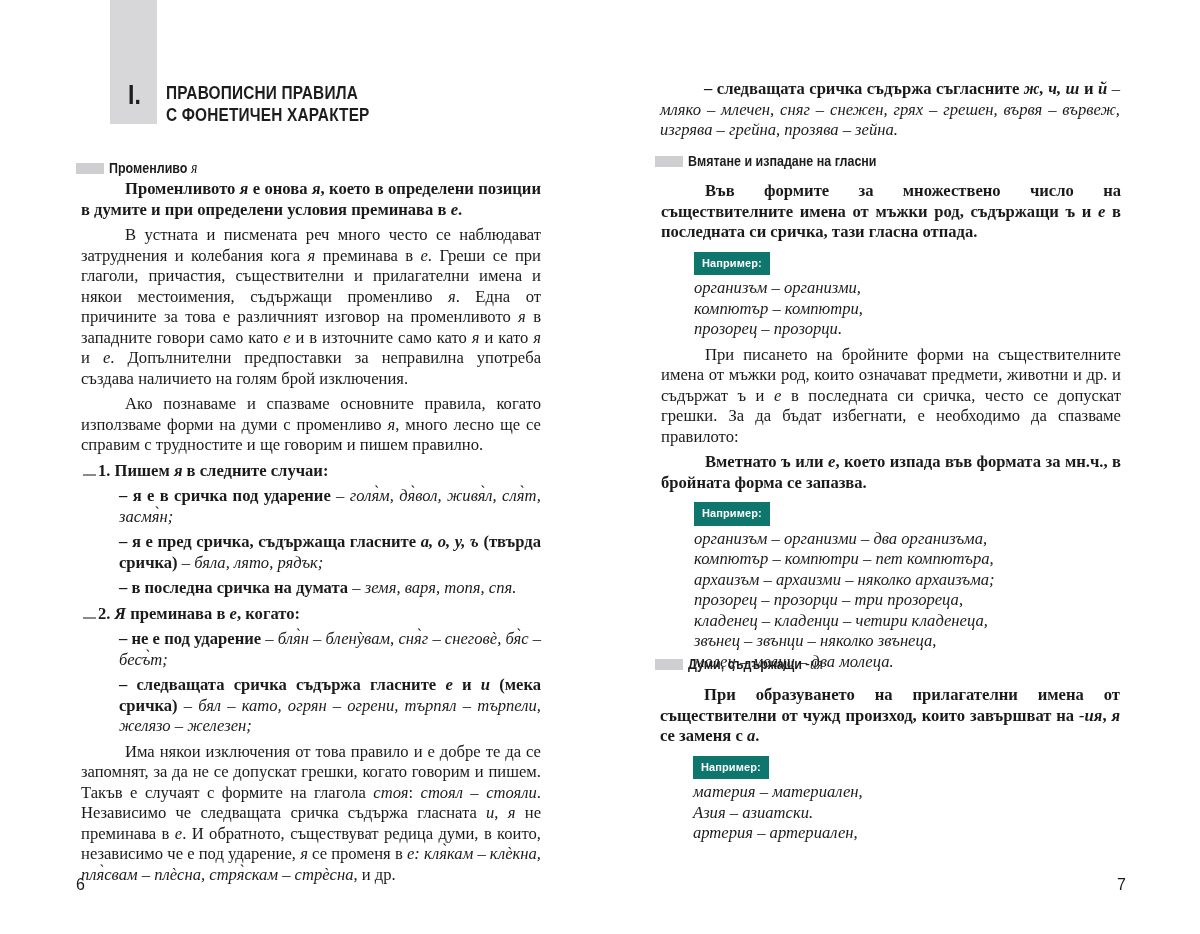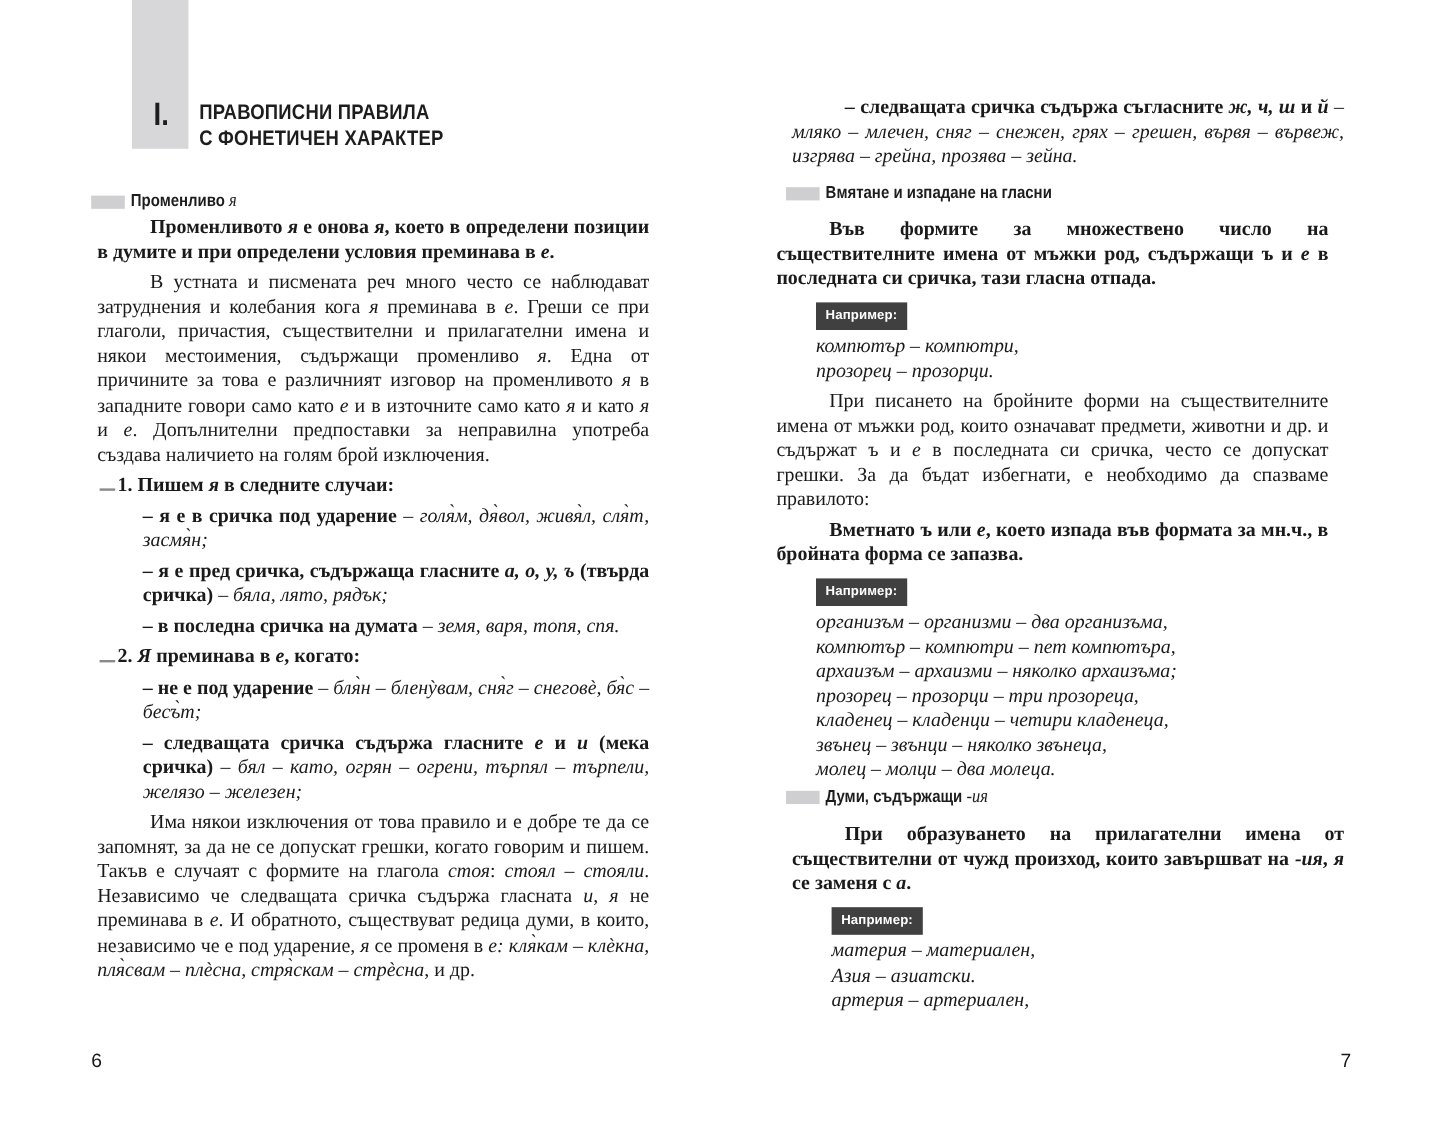--- a/index.html
+++ b/index.html
@@ -22,21 +22,21 @@
   
   .col { position: absolute; font-family: "Liberation Serif", serif; font-size: 16.6px; line-height: 20.5px; text-align: justify; color: #1a1a1a; }
   .col p { margin: 5px; }
   .ind { text-indent: 44px; }
   .b { font-weight: bold; }
   .sub { padding-left: 38px; }
   .num-item { position: relative; }
   .num-rule { display: inline-block; width: 13px; height: 2px; background: #8a8a8a; vertical-align: baseline; margin-right: 2px; margin-left: 2px; }
   .line { display: block; text-align: left; }
 
-  .example-badge { display: inline-block; background: #404040; color: #ffffff; font-family: "Liberation Sans", sans-serif; font-weight: bold; font-size: 11px; padding: 1px 8px 2px 8px; margin: 4px 0 3px 38px; transform-origin: left; letter-spacing: 0.1px; }
+  .example-badge { display: inline-block; background: #0f766e; color: #ffffff; font-family: "Liberation Sans", sans-serif; font-weight: bold; font-size: 11px; padding: 1px 8px 2px 8px; margin: 4px 0 3px 38px; transform-origin: left; letter-spacing: 0.1px; }
   .ex-list { padding-left: 38px; font-style: italic; text-align: left; }
 
   .page-num { position: absolute; top: 876px; font-family: "Liberation Sans", sans-serif; font-size: 16px; color: #1a1a1a; }
 </style>
 </head>
 <body>
 
 <div class="page" id="page-left">
   <div class="chapter-bar"></div>
   <div class="chapter-num">I.</div>
@@ -48,20 +48,21 @@
   <div class="sec-head" style="left:76px; top:160px;align-items:center;">
     <span class="sec-bar"></span>
     <span class="sec-text"><span>Променливо </span><i>я</i></span>
   </div>
 
   <div class="col" style="left:76px; top:174px; width:470px;">
     <p class="ind b"><span>Променливото </span><i>я</i><span> е онова </span><i>я</i><span>, което в определени позиции в думите и при определени условия преминава в </span><i>е</i><span>.</span></p>
 
     <p class="ind"><span>В устната и писмената реч много често се наблюдават затруднения и колебания кога </span><i>я</i><span> преминава в </span><i>е</i><span>. Греши се при глаголи, причастия, съществителни и прилагателни имена и някои местоимения, съдържащи променливо </span><i>я</i><span>. Една от причините за това е различният изговор на променливото </span><i>я</i><span> в западните говори само като </span><i>е</i><span> и в източните само като </span><i>я</i><span> и като </span><i>я</i><span> и </span><i>е</i><span>. Допълнителни предпоставки за неправилна употреба създава наличието на голям брой изключения.</span></p>
 
+    <p class="ind"><span>Ако познаваме и спазваме основните правила, когато използваме форми на думи с променливо </span><i>я</i><span>, много лесно ще се справим с трудностите и ще говорим и пишем правилно.</span></p>
 
     <p class="b num-item"><span class="num-rule"></span><span>1. Пишем </span><i>я</i><span> в следните случаи:</span></p>
     <p class="sub"><b class="it-b">– я е в сричка под ударение</b><i> – голя̀м, дя̀вол, живя̀л, сля̀т, засмя̀н;</i></p>
     <p class="sub"><b>– я е пред сричка, съдържаща гласните </b><b><i>а, о, у, ъ</i></b><b> (твърда сричка)</b><i> – бяла, лято, рядък;</i></p>
     <p class="sub"><b>– в последна сричка на думата</b><i> – земя, варя, топя, спя.</i></p>
 
     <p class="b num-item"><span class="num-rule"></span><span>2. </span><i>Я</i><span> преминава в </span><i>е</i><span>, когато:</span></p>
     <p class="sub"><b>– не е под ударение</b><i> – бля̀н – бленỳвам, сня̀г – снеговѐ, бя̀с – бесъ̀т;</i></p>
     <p class="sub"><b>– следващата сричка съдържа гласните </b><b><i>е</i></b><b> и </b><b><i>и</i></b><b> (мека сричка)</b><i> – бял – като, огрян – огрени, търпял – търпели, желязо – железен;</i></p>
 
@@ -74,25 +75,26 @@
 <div class="page" id="page-right">
   <div class="col" style="left:55px; top:74px; width:470px;">
     <p class="ind"><b>– следващата сричка съдържа съгласните </b><b><i>ж, ч, ш</i></b><b> и </b><b><i>й</i></b><i> – мляко – млечен, сняг – снежен, грях – грешен, вървя – вървеж, изгрява – грейна, прозява – зейна.</i></p>
   </div>
 
   <div class="sec-head" style="left:55px; top:153px;">
     <span class="sec-bar"></span>
     <span class="sec-text">Вмятане и изпадане на гласни</span>
   </div>
 
-  <div class="col" style="left:42px; top:176px; width:470px;">
+  <div class="col" style="left:56px; top:176px; width:470px;">
     <p class="ind b"><span>Във формите за множествено число на съществителните имена от мъжки род, съдържащи </span><span>ъ</span><span> и </span><i>е</i><span> в последната си сричка, тази гласна отпада.</span></p>
 
     <span class="example-badge">Например:</span>
     <div class="ex-list">
+      <span class="line">организъм – организми,</span>
       <span class="line">компютър – компютри,</span>
       <span class="line">прозорец – прозорци.</span>
     </div>
 
     <p class="ind"><span>При писането на бройните форми на съществителните имена от мъжки род, които означават предмети, животни и др. и съдържат </span><span>ъ</span><span> и </span><i>е</i><span> в последната си сричка, често се допускат грешки. За да бъдат избегнати, е необходимо да спазваме правилото:</span></p>
 
     <p class="ind b"><span>Вметнато </span><span>ъ</span><span> или </span><i>е</i><span>, което изпада във формата за мн.ч., в бройната форма се запазва.</span></p>
 
     <span class="example-badge">Например:</span>
     <div class="ex-list">

